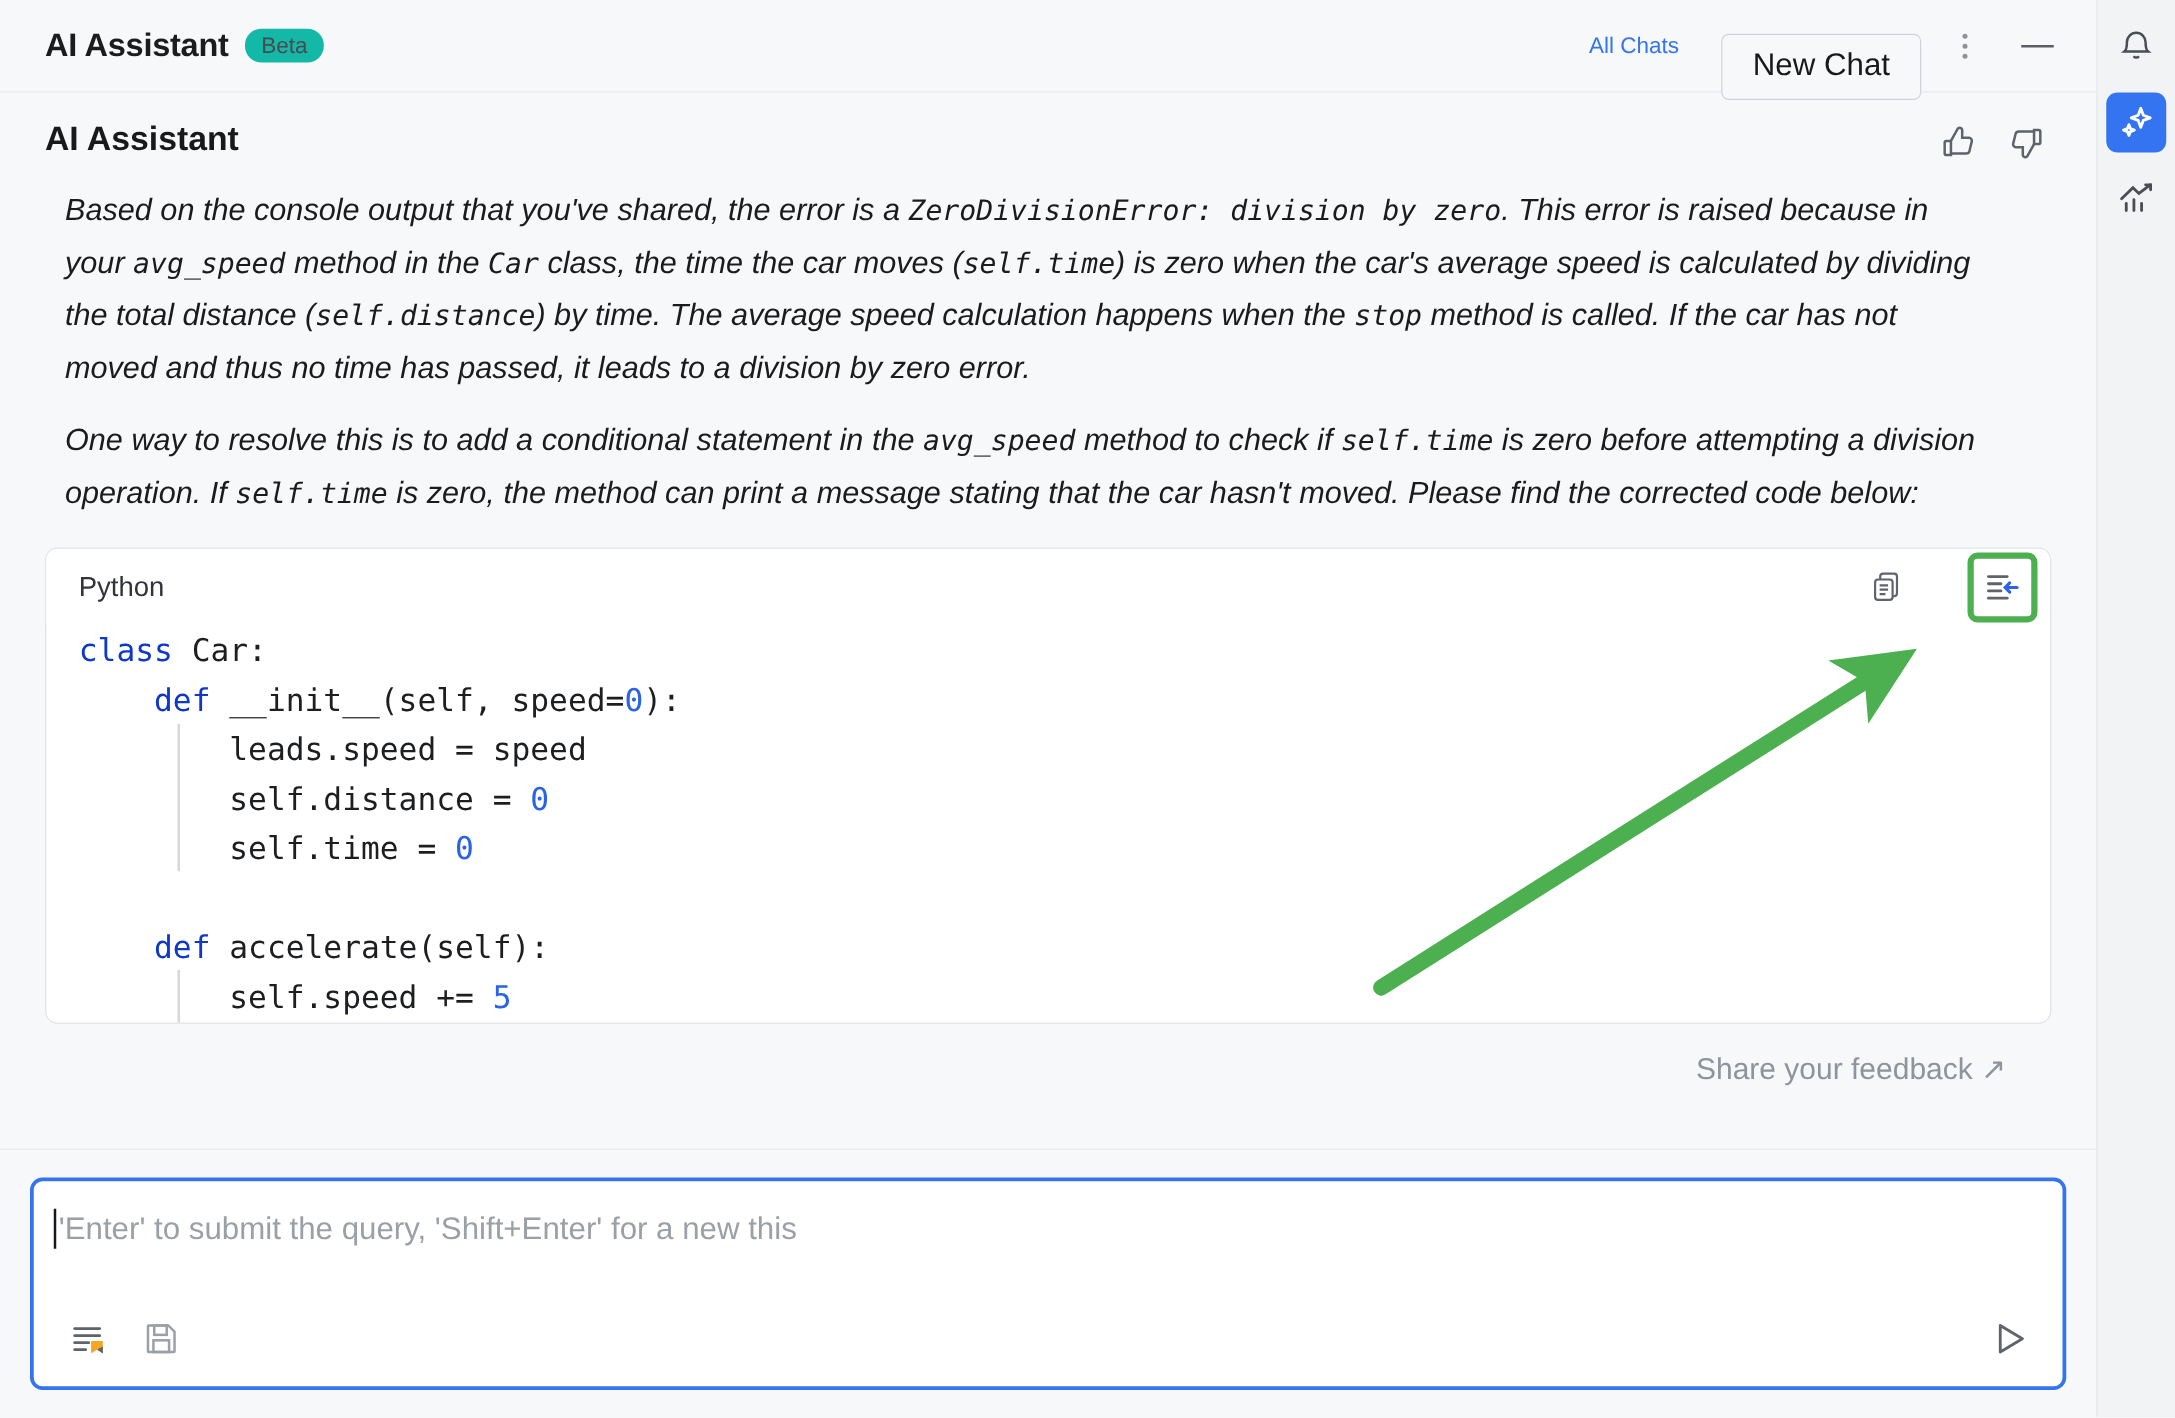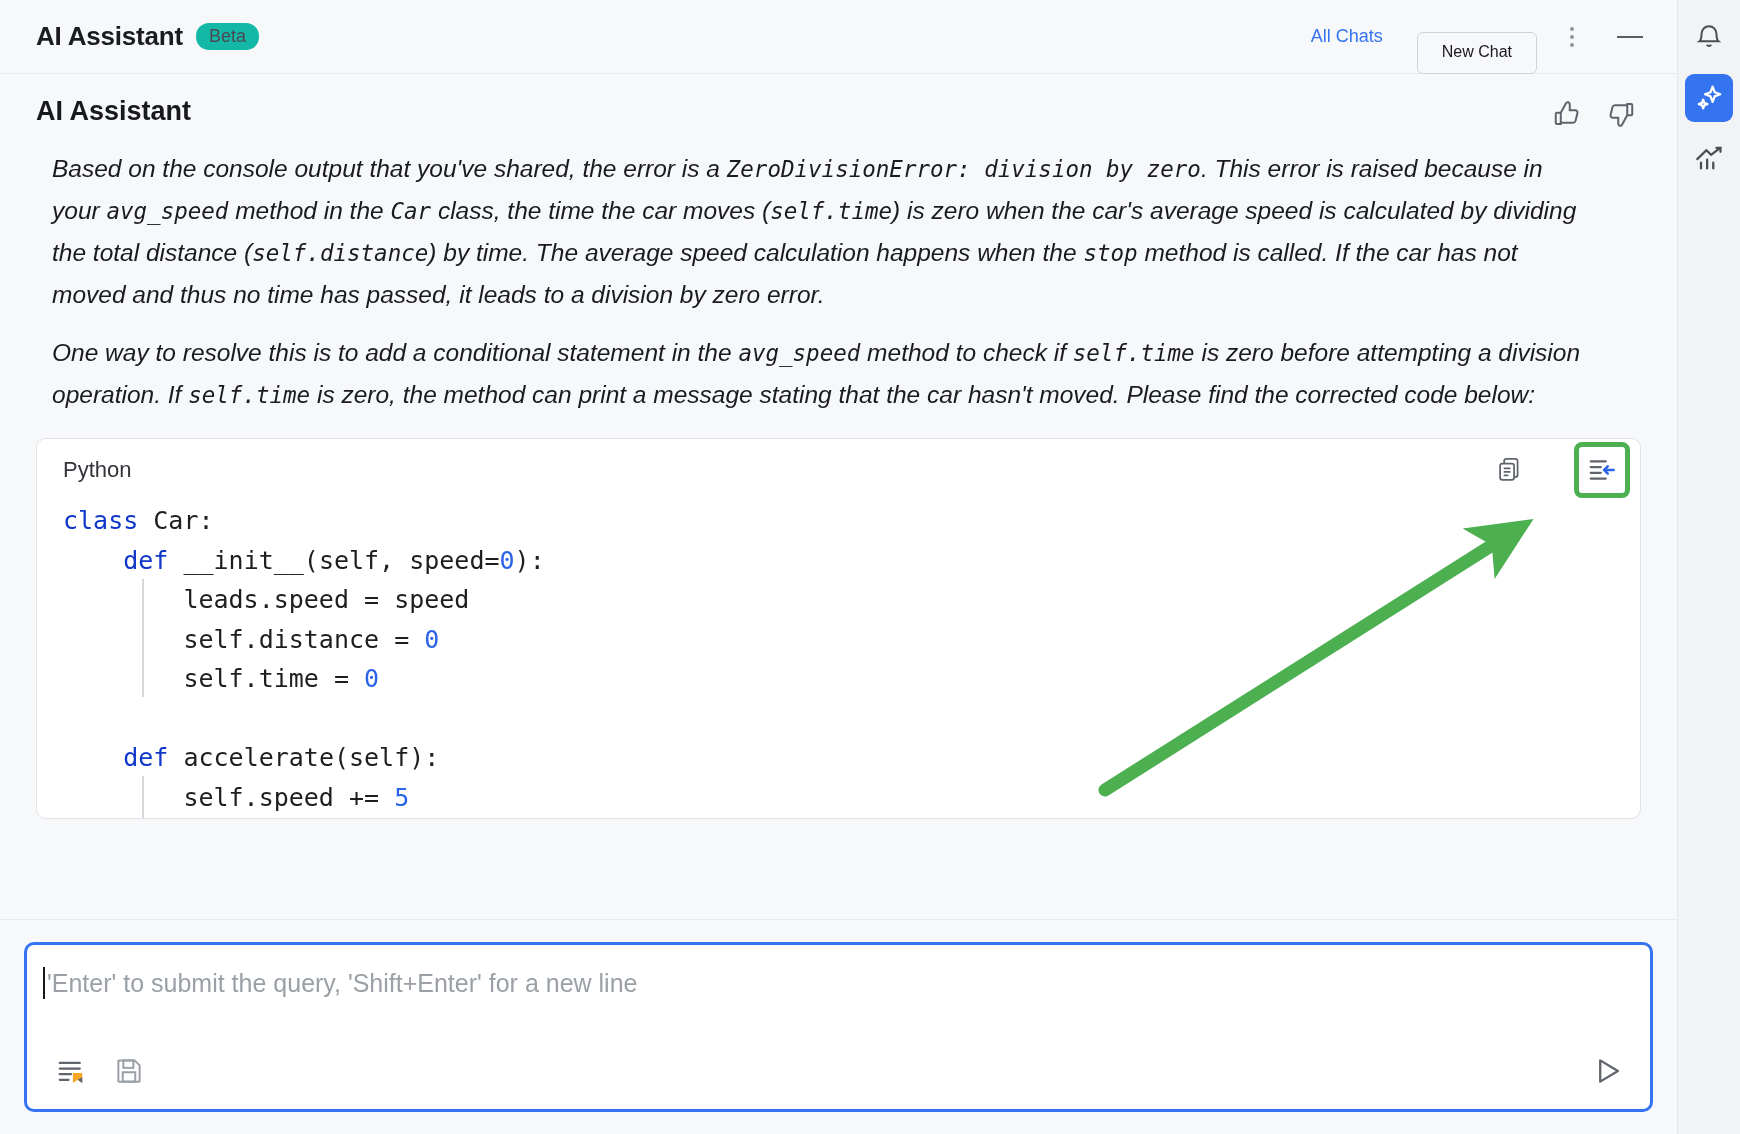--- a/index.html
+++ b/index.html
@@ -56,21 +56,21 @@
   .all-chats {
     color: #3574f0;
     font-size: 18px;
     margin-right: 34px;
     cursor: pointer;
   }
   .new-chat-btn {
     border: 1px solid #cfd3d9;
     background: #f7f8fa;
     border-radius: 6px;
-    font-size: 16px;
+    font-size: 25px;
     color: #19191c;
     padding: 10px 24px 12px;
     cursor: pointer;
     font-family: "Liberation Sans", sans-serif;
     margin-top: 33px;
   }
   .hdr-icon {
     width: 46px; height: 46px;
     display: flex; align-items: center; justify-content: center;
     cursor: pointer;
@@ -338,27 +338,30 @@
 <span>    </span><span class="kw">def</span><span> __init__(self, speed=</span><span class="num">0</span><span>):</span>
 <span>        leads.speed = speed</span>
 <span>        self.distance = </span><span class="num">0</span>
 <span>        self.time = </span><span class="num">0</span>
 <span></span>
 <span>    </span><span class="kw">def</span><span> accelerate(self):</span>
 <span>        self.speed += </span><span class="num">5</span></pre>
         </div>
       </div>
 
+      <div class="feedback-row">
+        <span class="feedback-link">Share your feedback ↗</span>
+      </div>
     </div>
 
     <div class="input-wrap">
       <div class="input-box">
         <div class="input-line">
           <span class="caret"></span>
-          <span class="placeholder">'Enter' to submit the query, 'Shift+Enter' for a new line</span>
+          <span class="placeholder">'Enter' to submit the query, 'Shift+Enter' for a new this</span>
         </div>
         <div class="input-tools">
           <span class="tool-btn">
             <svg width="30" height="30" viewBox="0 0 24 24" fill="none">
               <g stroke="#5f636b" stroke-width="1.8" stroke-linecap="round">
                 <path d="M3 5.5h16"></path>
                   <path d="M3 10h16"></path>
                   <path d="M3 14.5h9"></path>
                   <path d="M3 19h7"></path>
               </g>

